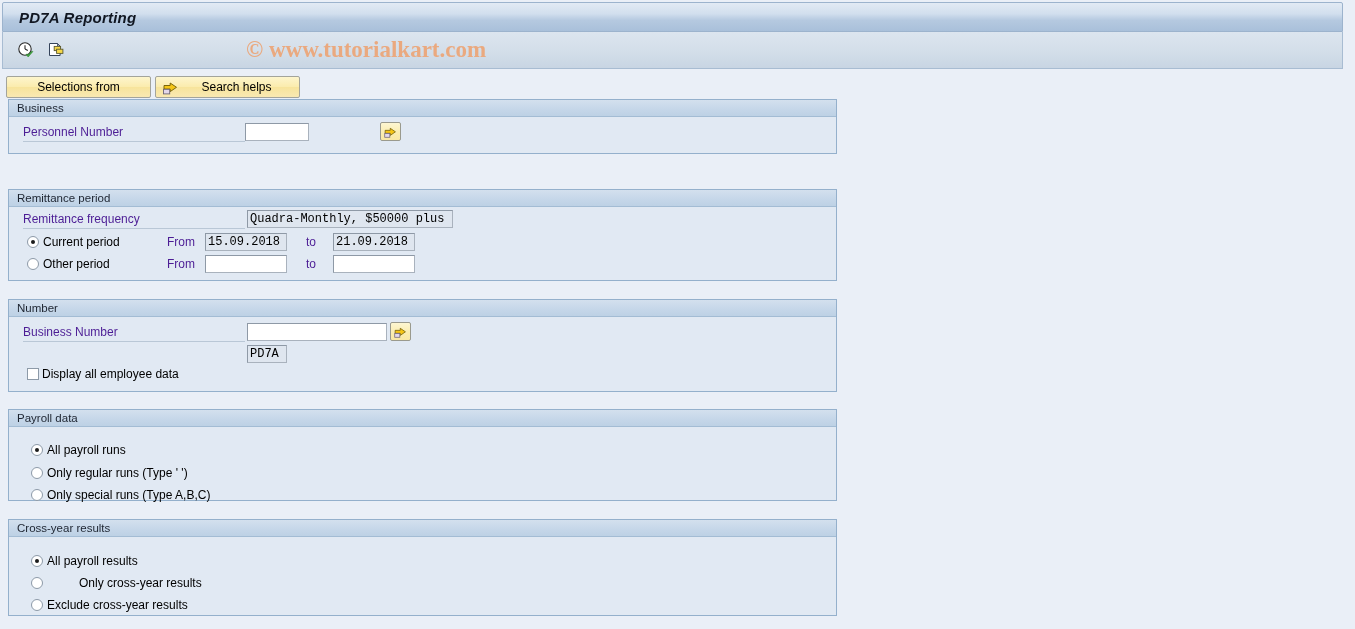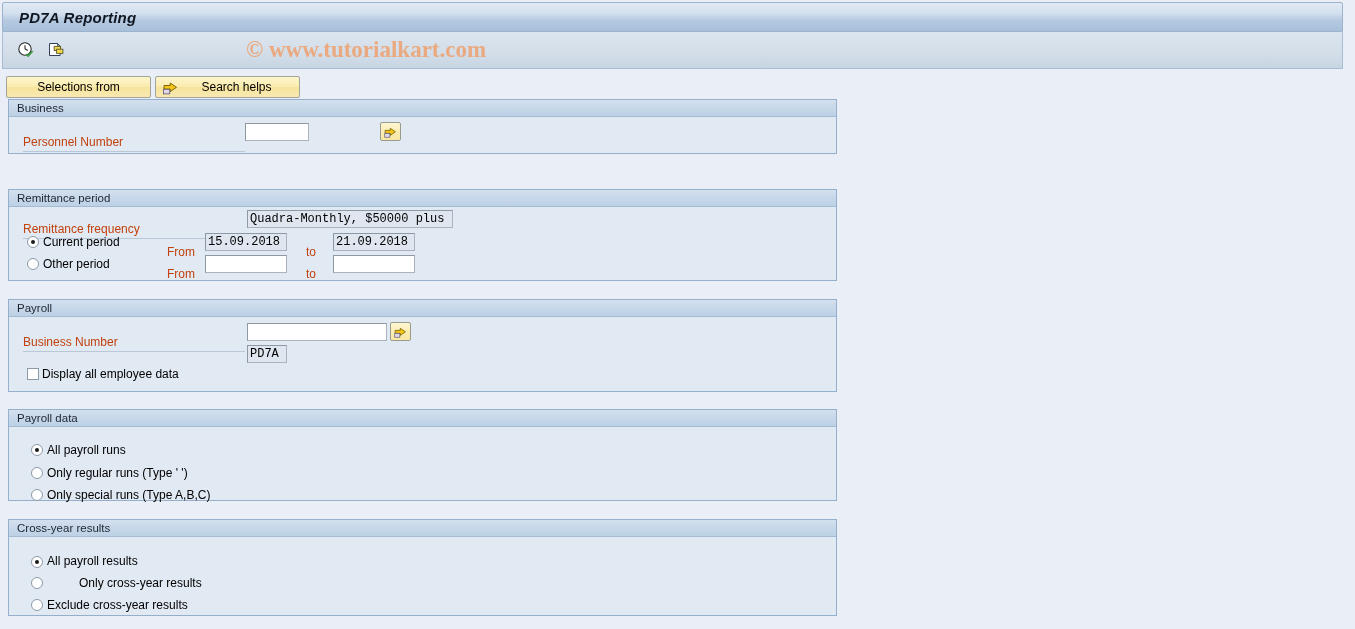--- a/index.html
+++ b/index.html
@@ -137,26 +137,25 @@
   }
   .group-body {
     position: relative;
     background: #e1e9f3;
   }
 
   
   .lbl {
     position: absolute;
     font-size: 12px;
-    color: #c2410c;
+    color: #4c1d95;
     white-space: nowrap;
     border-bottom: 1px solid #b9c7d6;
     line-height: 15px;
     height: 16px;
-    margin-top: 10px;
   }
   .lbl.noline { border-bottom: none; text-align: center; }
 
   .inp {
     position: absolute;
     box-sizing: border-box;
     border: 1px solid #a9b2bd;
     border-top-color: #8e99a6;
     border-left-color: #8e99a6;
     background: #ffffff;
@@ -308,21 +307,21 @@
       </div>
       <div class="lbl noline" style="left:158px; top:50px;">From</div>
       <input class="inp" style="left: 196px; top: 48px; width: 82px;" type="text" value="">
       <div class="lbl noline" style="left:297px; top:50px;">to</div>
       <input class="inp" style="left: 324px; top: 48px; width: 82px;" type="text" value="">
     </div>
   </div>
 
   <div class="group" style="top:299px; height:93px;">
     <div class="group-header">
-      <span>Payroll</span>
+      <span>Number</span>
     </div>
     <div class="group-body" style="height:74px;">
       <div class="lbl" style="left:14px; top:8px; width:222px;">Business Number</div>
       <input class="inp" style="left: 238px; top: 6px; width: 140px;" type="text" value="">
       <div class="f4btn" style="left:381px; top:5px;">
         <svg width="15" height="14" viewBox="0 0 17 17">
           <path d="M2 6.5 h6.2 V4 L14.5 8.3 L8.2 12.6 V10.1 H2 Z" fill="#f5c518" stroke="#6d5a05" stroke-width=".9"></path>
           <rect x="1.5" y="10.3" width="6.2" height="4.6" fill="#e3d7ea" stroke="#6b6475" stroke-width=".9"></rect>
         </svg>
       </div>
@@ -354,21 +353,21 @@
         <span class="opt-label">Only special runs (Type A,B,C)</span>
       </div>
     </div>
   </div>
 
   <div class="group" style="top:519px; height:97px;">
     <div class="group-header">
       <span>Cross-year results</span>
     </div>
     <div class="group-body" style="height:78px;">
-      <div class="opt" style="left:22px; top:17px;align-items:flex-end;">
+      <div class="opt" style="left:22px; top:17px;">
         <span class="radio on"></span>
         <span class="opt-label">All payroll results</span>
       </div>
       <div class="opt" style="left:22px; top:39px;gap:32px;">
         <span class="radio"></span>
         <span class="opt-label">Only cross-year results</span>
       </div>
       <div class="opt" style="left:22px; top:61px;">
         <span class="radio"></span>
         <span class="opt-label">Exclude cross-year results</span>

